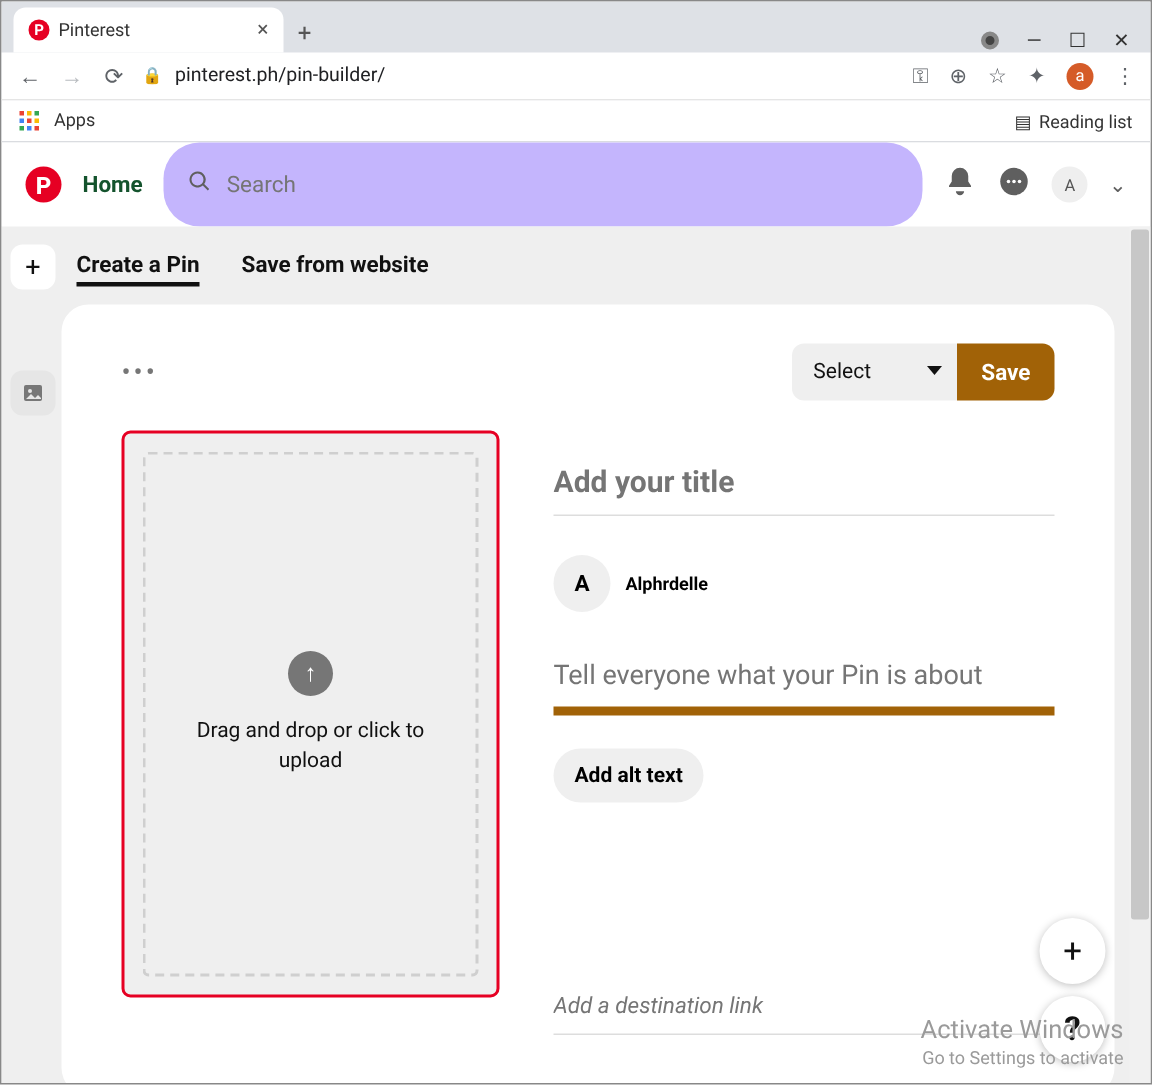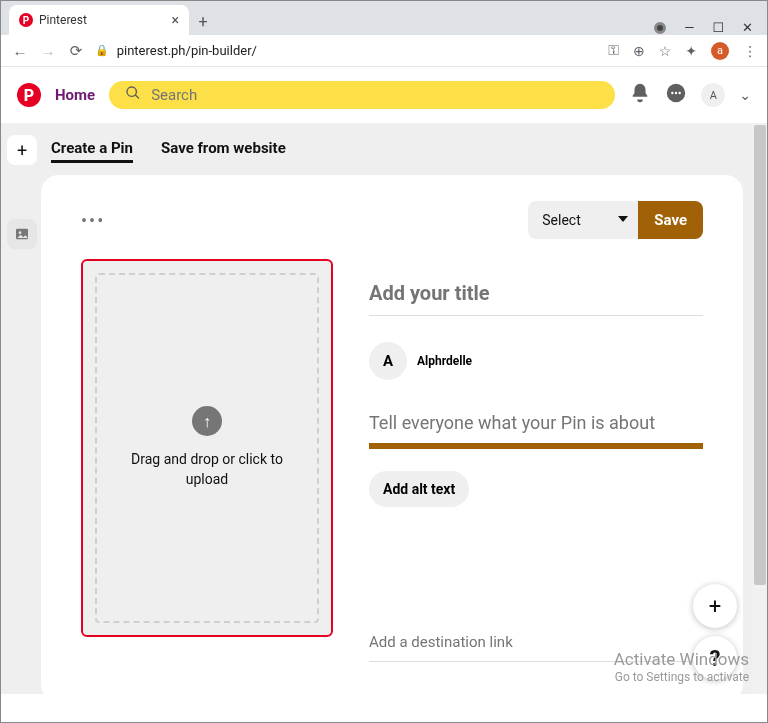--- a/index.html
+++ b/index.html
@@ -26,22 +26,22 @@
   .bkm-bar { height:28px; display:flex; align-items:center; padding:0 12px; font-size:12px; color:#333; border-bottom:1px solid #dadce0; justify-content:space-between; background:#fff; }
   .apps-icon { width:14px; height:14px; display:inline-grid; grid-template-columns:repeat(3,3px); grid-template-rows:repeat(3,3px); gap:2px; margin-right:6px; vertical-align:middle; }
   .apps-icon span:nth-child(1){background:#ea4335}.apps-icon span:nth-child(2){background:#fbbc05}.apps-icon span:nth-child(3){background:#34a853}
   .apps-icon span:nth-child(4){background:#4285f4}.apps-icon span:nth-child(5){background:#ea4335}.apps-icon span:nth-child(6){background:#fbbc05}
   .apps-icon span:nth-child(7){background:#34a853}.apps-icon span:nth-child(8){background:#4285f4}.apps-icon span:nth-child(9){background:#ea4335}
   .reading { display:flex; align-items:center; gap:5px; }
 
   
   .p-header { height:56px; display:flex; align-items:center; padding:0 16px; gap:14px; background:#fff; }
   .p-logo { width:24px; height:24px; border-radius:50%; background:#e60023; color:#fff; font-weight:800; font-size:16px; display:flex; align-items:center; justify-content:center; }
-  .p-home { font-weight:700; font-size:15px; color:#701a75; }
-  .p-search { flex:1; background:#fde047; border-radius:24px; height:28px; display:flex; align-items:center; padding:0 16px; gap:10px; color:#5f5f5f; }
+  .p-home { font-weight:700; font-size:15px; color:#14532d; }
+  .p-search { flex:1; background:#c4b5fd; border-radius:24px; height:56px; display:flex; align-items:center; padding:0 16px; gap:10px; color:#5f5f5f; }
   .p-search input { border:none; background:transparent; outline:none; font-size:15px; flex:1; color:#5f5f5f; }
   .hdr-icon { color:#5f5f5f; font-size:20px; }
   .avatar-sm { width:24px; height:24px; border-radius:50%; background:#efefef; color:#555; font-size:11px; display:flex; align-items:center; justify-content:center; }
   .chev { color:#5f5f5f; font-size:14px; }
 
   
   .builder-area { background:#efefef; height:calc(723px - 34px - 32px - 28px - 56px - 2px); display:flex; position:relative; }
   .left-rail { width:40px; padding:12px 0 0 6px; display:flex; flex-direction:column; gap:10px; }
   .rail-btn { width:30px; height:30px; background:#fff; border-radius:8px; display:flex; align-items:center; justify-content:center; font-size:18px; color:#111; }
   .rail-btn.img { background:#e6e6e6; color:#777; }
@@ -64,21 +64,21 @@
   .up-text { font-size:14px; line-height:1.4; padding:0 20px; }
   .up-note { position:absolute; bottom:12px; left:0; right:0; font-size:11px; color:#767676; padding:0 14px; line-height:1.4; }
 
   .form-col { flex:1; padding-top:18px; }
   .title-input { width:100%; border:none; border-bottom:1px solid #ddd; font-size:20px; font-weight:700; color:#767676; padding:4px 0 10px 0; outline:none; }
   .user-row { display:flex; align-items:center; gap:10px; margin:26px 0 26px 0; }
   .avatar-md { width:38px; height:38px; border-radius:50%; background:#efefef; font-weight:700; display:flex; align-items:center; justify-content:center; font-size:15px; }
   .user-name { font-weight:700; font-size:12px; }
   .desc-input { width:100%; border:none; border-bottom:6px solid #a16207; font-size:18px; color:#767676; padding:6px 0 10px 0; outline:none; }
   .alt-btn { background:#efefef; border:none; border-radius:20px; padding:10px 14px; font-weight:700; font-size:14px; margin-top:22px; }
-  .dest-input { width:100%; border:none; border-bottom:1px solid #ddd; font-size:15px; color:#a21caf; padding:6px 0 10px 0; outline:none; margin-top:120px; }
+  .dest-input { width:100%; border:none; border-bottom:1px solid #ddd; font-size:15px; color:#a21caf; padding:6px 0 10px 0; outline:none; margin-top:120px;font-style:italic; }
 
   .float-btn { position:absolute; right:30px; width:44px; height:44px; border-radius:50%; background:#fff; box-shadow:0 1px 6px rgba(0,0,0,0.25); display:flex; align-items:center; justify-content:center; font-size:22px; color:#111; }
   .float-add { bottom:66px; }
   .float-help { bottom:14px; font-weight:700; }
 
   .watermark { position:absolute; right:18px; bottom:8px; text-align:right; color:#9a9a9a; font-size:12px; line-height:1.3; pointer-events:none; }
   .watermark .l1 { font-size:17px; }
 
   .scrollbar-track { position:absolute; right:0; top:0; width:14px; height:100%; background:#f1f1f1; }
   .scrollbar-thumb { position:absolute; right:1px; top:2px; width:12px; height:460px; background:#c7c7c7; border-radius:2px; }
@@ -115,20 +115,40 @@
     <div class="addr-icons">
       <span>⚿</span>
       <span>⊕</span>
       <span>☆</span>
       <span>✦</span>
       <span class="ext-badge">a</span>
       <span>⋮</span>
     </div>
   </div>
 
+  <div class="bkm-bar">
+    <div>
+      <span class="apps-icon">
+          <span></span>
+          <span></span>
+          <span></span>
+          <span></span>
+          <span></span>
+          <span></span>
+          <span></span>
+          <span></span>
+          <span></span>
+        </span>
+      <span>Apps</span>
+    </div>
+    <div class="reading">
+      <span>▤</span>
+      <span>Reading list</span>
+    </div>
+  </div>
 </div>
 
 <div class="p-header">
   <span class="p-logo">P</span>
   <span class="p-home">Home</span>
   <div class="p-search">
     <span>
       <svg width="16" height="16" viewBox="0 0 24 24" fill="#5f5f5f">
           <path d="M10 2a8 8 0 105.3 14l5 5 1.4-1.4-5-5A8 8 0 0010 2zm0 2a6 6 0 110 12 6 6 0 010-12z"></path>
         </svg>

